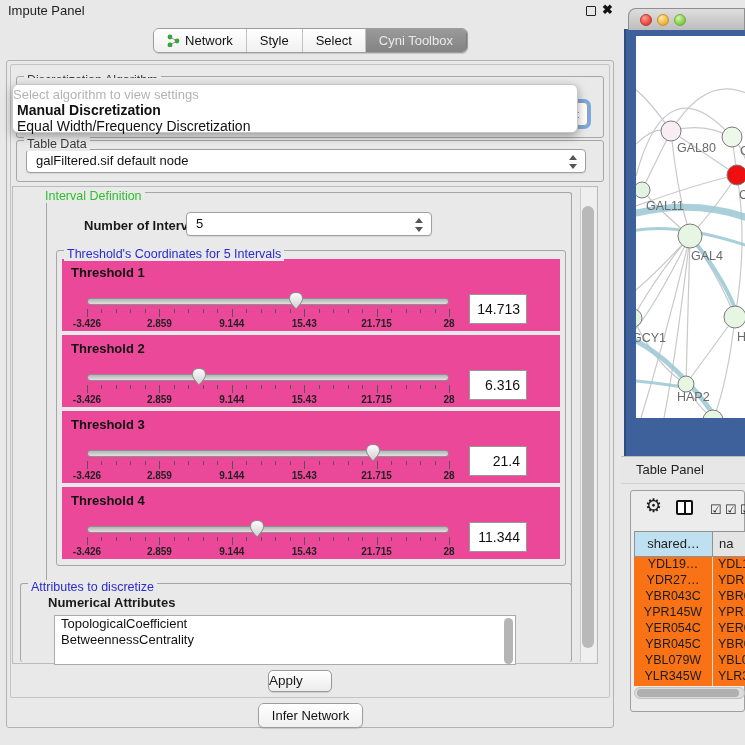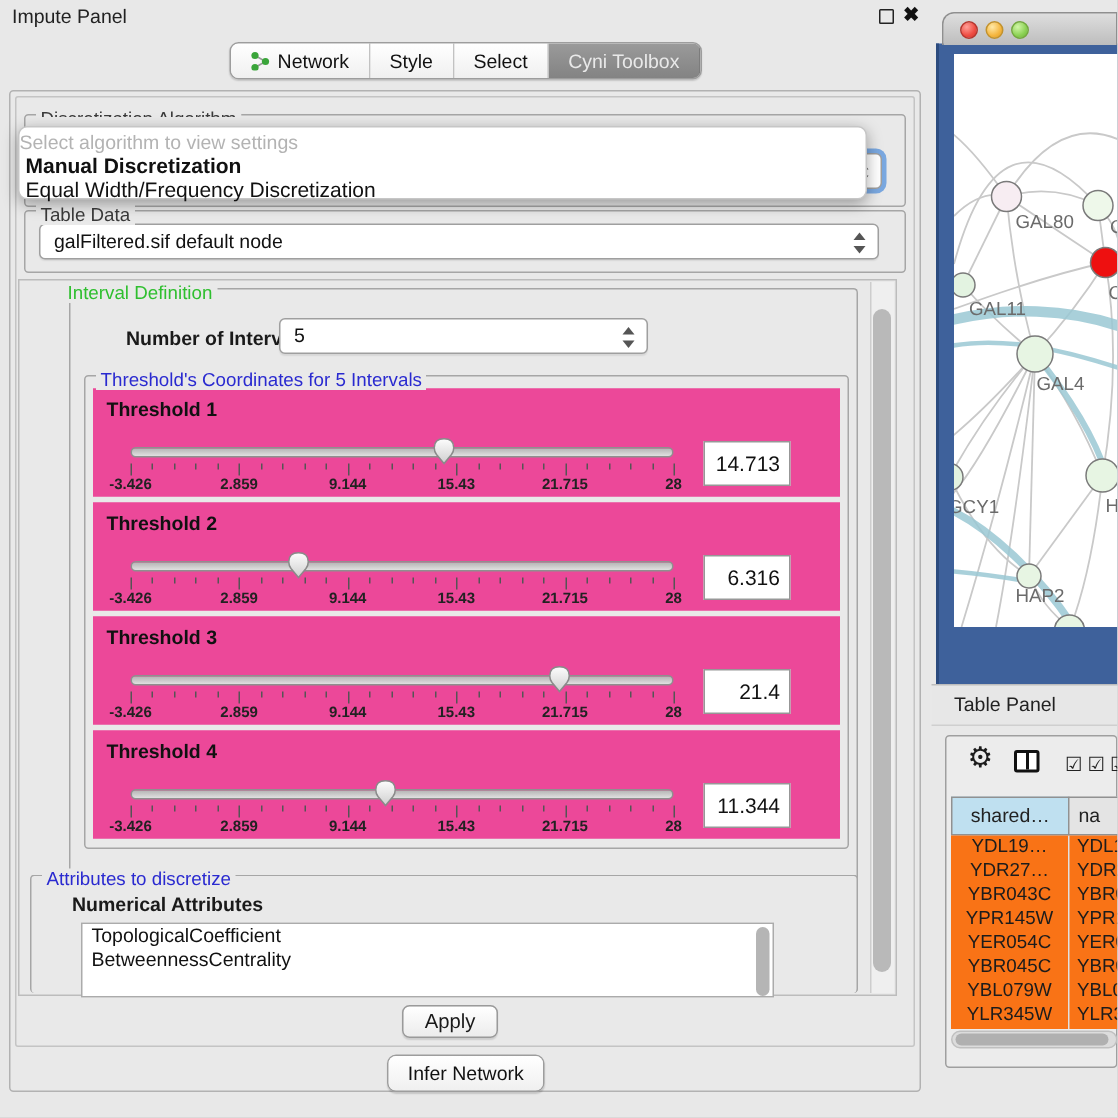--- a/index.html
+++ b/index.html
@@ -60,21 +60,21 @@
   .ticklabel{position:absolute;transform:translateX(-50%);font-size:10px;font-weight:bold;color:#222;white-space:nowrap;}
   .valuebox{position:absolute;left:406px;top:34px;width:58px;height:30px;background:#fff;border:1px solid #979797;
             font-size:14px;line-height:28px;text-align:right;padding-right:6px;color:#111;}
   .thumb{position:absolute;top:30px;width:18px;height:20px;cursor:pointer;}
 
   .listbox{left:54px;top:615px;width:462px;height:50px;background:#fff;border:1px solid #ababab;overflow:hidden;}
   .listitem{font-size:13px;line-height:16px;padding-left:6px;color:#111;cursor:pointer;white-space:nowrap;}
   .list-thumb{position:absolute;right:2px;top:2px;width:9px;height:46px;background:#b5b5b5;border-radius:5px;cursor:pointer;}
 
   .applybtn{left:268px;top:670px;width:64px;height:22px;border:1px solid #9a9a9a;border-radius:5px;
-            background:linear-gradient(#ffffff,#ececec);font-size:13.5px;text-align:center;line-height:20px;cursor:pointer;
+            background:linear-gradient(#ffffff,#ececec);font-size:13.5px;text-align:left;line-height:20px;cursor:pointer;
             box-shadow:0 1px 1px rgba(0,0,0,.12);}
   .bottomtabs{left:0;top:703px;width:621px;display:flex;justify-content:center;}
 
   
   .net-frame{left:624px;top:29px;width:121px;height:428px;background:#3e619b;border-left:2px solid #2c4b7e;}
   .net-titlebar{left:628px;top:8px;width:117px;height:22px;border:1px solid #8f8f8f;border-bottom:none;
                 border-radius:8px 0 0 0;background:linear-gradient(#dedede,#bdbdbd);}
   .light{position:absolute;top:5px;width:12px;height:12px;border-radius:50%;cursor:pointer;}
   .light.red{left:11px;background:radial-gradient(circle at 35% 30%, #ff9f97, #ee4c42 60%, #c93a32);border:1px solid #b5372f;}
   .light.yellow{left:28px;background:radial-gradient(circle at 35% 30%, #ffe9a8, #f5b63f 60%, #d99b26);border:1px solid #c2922d;}

